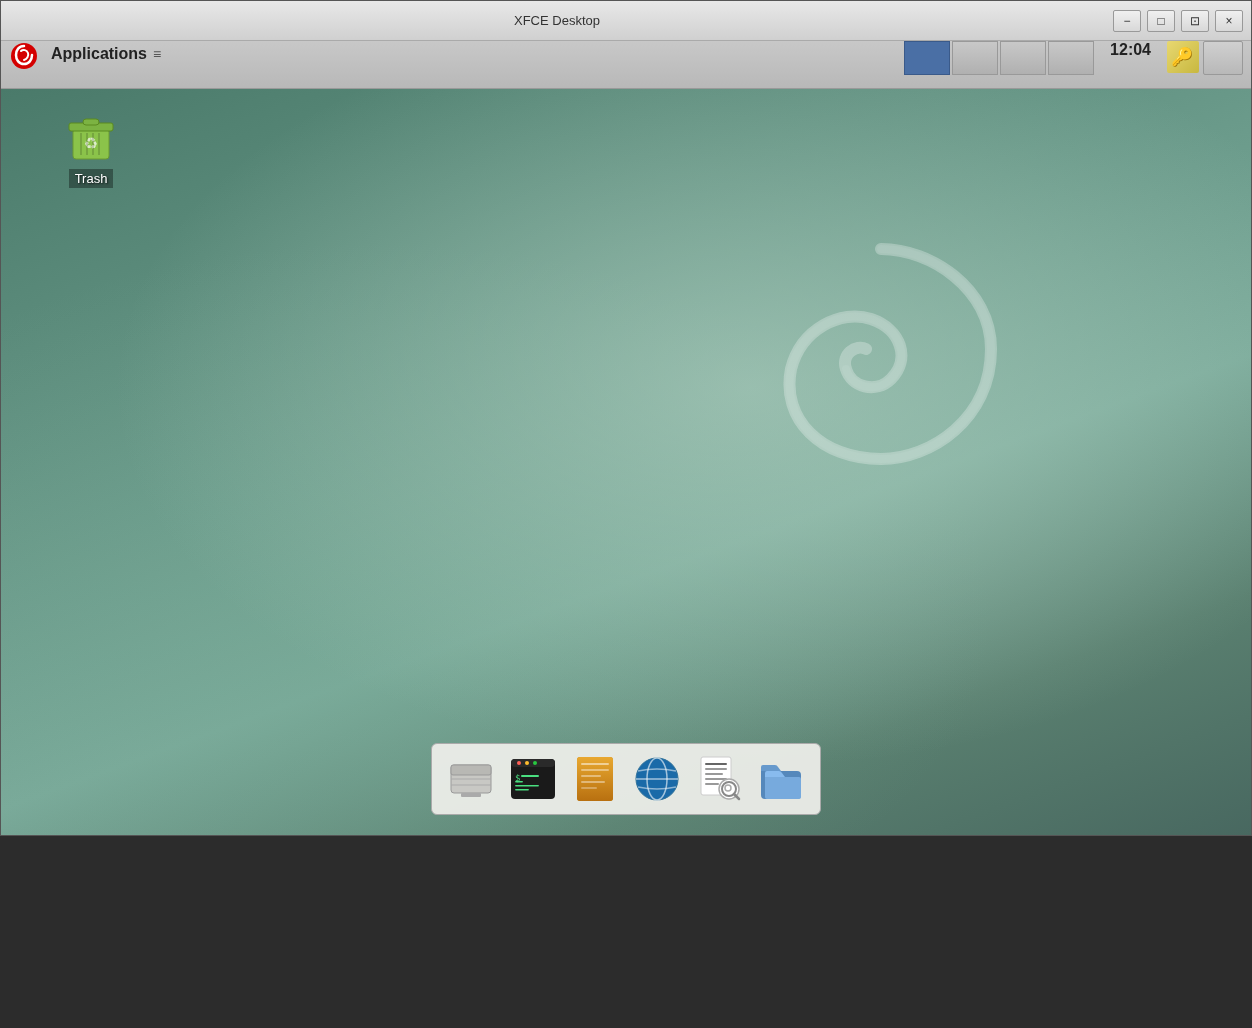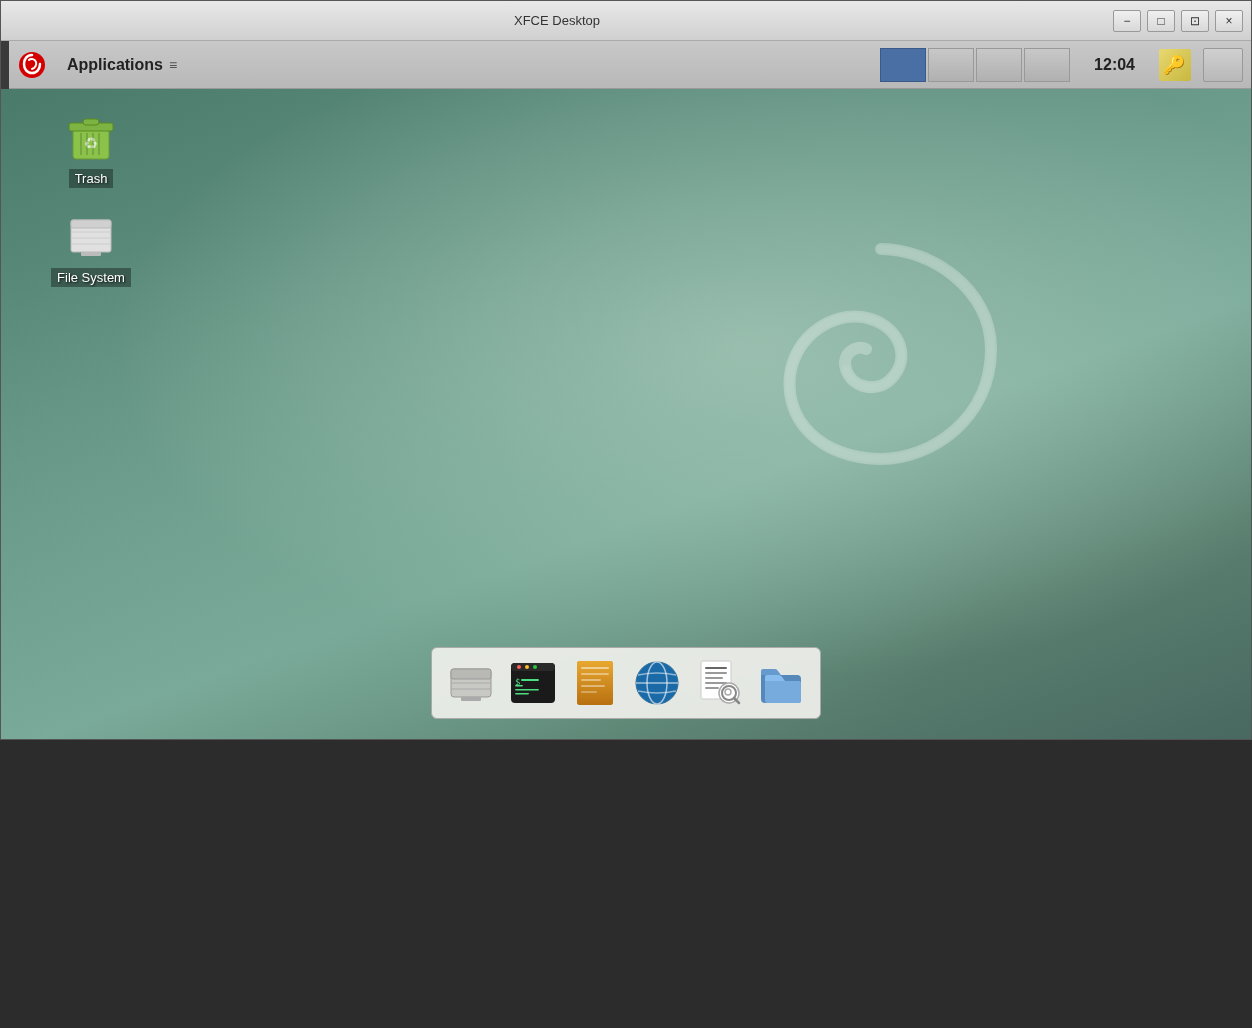--- a/index.html
+++ b/index.html
@@ -1,21 +1,21 @@
 <!DOCTYPE html>
 <html><head>
   <meta charset="utf-8">
   <style>
     * { margin: 0; padding: 0; box-sizing: border-box; }
     body { width: 1252px; height: 1028px; overflow: hidden; font-family: sans-serif; background: #2c2c2c; }
 
     
     .window-chrome {
       width: 1252px;
-      height: 740px;
+      height: 836px;
       display: flex;
       flex-direction: column;
       border: 1px solid #555;
       background: #3a3a3a;
     }
 
     .title-bar {
       height: 40px;
       background: linear-gradient(to bottom, #e8e8e8, #d0d0d0);
       display: flex;
@@ -50,26 +50,25 @@
       color: #333;
       flex: 1;
       text-align: center;
     }
 
     
     .top-panel {
       height: 48px;
       background: linear-gradient(to bottom, #c8c8c8, #b8b8b8);
       display: flex;
-      align-items: center;
+      align-items: flex-start;
       padding: 0 8px;
-      gap: 12px;
+      gap: 4px;
       border-bottom: 1px solid #999;
       flex-shrink: 0;
-      margin-left: 8px;
     }
 
     .debian-logo {
       width: 30px;
       height: 30px;
       flex-shrink: 0;
     }
 
     .applications-btn {
       display: flex;
@@ -287,37 +286,20 @@
 
             <line x1="16" y1="22" x2="16" y2="44" stroke="rgba(0,0,0,0.2)" stroke-width="1.5"></line>
             <line x1="22" y1="22" x2="22" y2="44" stroke="rgba(0,0,0,0.2)" stroke-width="1.5"></line>
             <line x1="28" y1="22" x2="28" y2="44" stroke="rgba(0,0,0,0.2)" stroke-width="1.5"></line>
             <line x1="34" y1="22" x2="34" y2="44" stroke="rgba(0,0,0,0.2)" stroke-width="1.5"></line>
           </svg>
         </div>
         <span class="desktop-icon-label">Trash</span>
       </div>
 
-      <div class="desktop-icon">
-        <div class="desktop-icon-img">
-          <svg width="52" height="52" viewBox="0 0 52 52">
-
-            <rect x="6" y="10" width="40" height="32" rx="2" fill="#e0e0e0" stroke="#bbb" stroke-width="1"></rect>
-
-            <rect x="6" y="10" width="40" height="8" rx="2" fill="#d0d0d0" stroke="#bbb" stroke-width="1"></rect>
-
-            <line x1="6" y1="22" x2="46" y2="22" stroke="#ccc" stroke-width="1"></line>
-            <line x1="6" y1="28" x2="46" y2="28" stroke="#ccc" stroke-width="1"></line>
-            <line x1="6" y1="34" x2="46" y2="34" stroke="#ccc" stroke-width="1"></line>
-
-            <rect x="16" y="42" width="20" height="4" rx="1" fill="#bbb"></rect>
-          </svg>
-        </div>
-        <span class="desktop-icon-label">File System</span>
-      </div>
 
 
     </div>
 
     <div class="bottom-dock">
 
       <div class="dock-item">
         <svg width="48" height="48" viewBox="0 0 48 48">
           <rect x="4" y="10" width="40" height="28" rx="3" fill="#c8c8c4" stroke="#999" stroke-width="1"></rect>
           <rect x="4" y="10" width="40" height="10" rx="2" fill="#b8b8b4" stroke="#999" stroke-width="1"></rect>

